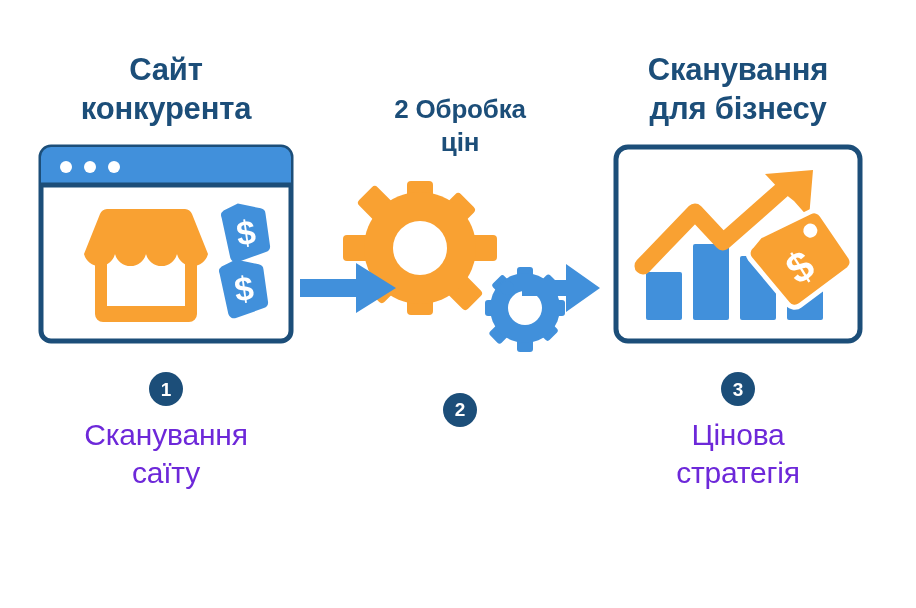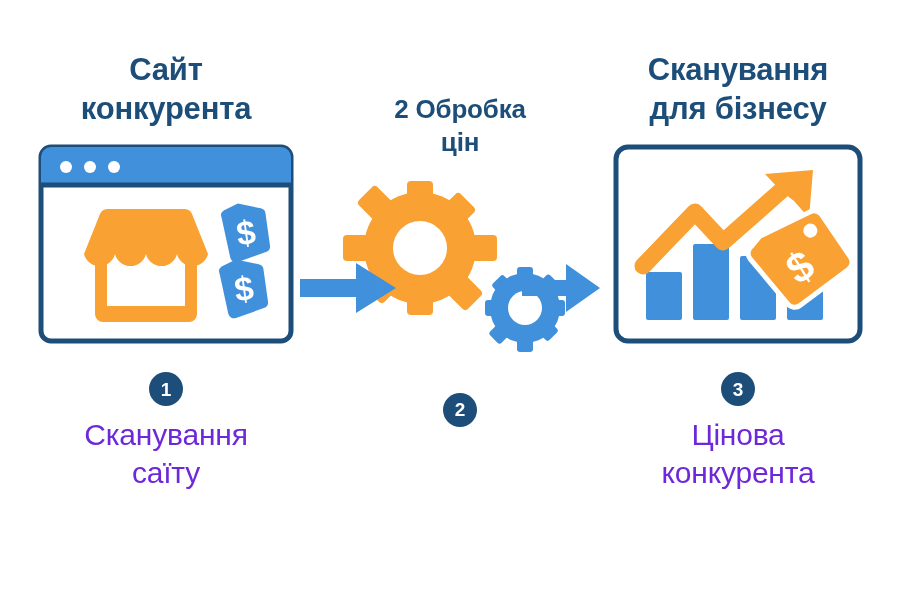--- a/index.html
+++ b/index.html
@@ -228,21 +228,21 @@
                    L20 80 a9 9 0 0 1 -10 -8 L2 14 a9 9 0 0 1 8 -10 z" fill="#F9A132" stroke="#FFFFFF" stroke-width="5"></path>
           <circle cx="68" cy="22" r="7" fill="#FFFFFF"></circle>
           <text x="40" y="62" font-family="'Liberation Sans', sans-serif" font-size="42" font-weight="bold" fill="#FFFFFF" text-anchor="middle">$</text>
         </g>
       </svg>
     </div>
 
     <div class="badge badge-3">3</div>
 
     <div class="caption">Цінова
-конкурента</div>
+стратегія</div>
   </div>
 
   <div class="connector conn-1">
     <svg viewBox="0 0 96 60" xmlns="http://www.w3.org/2000/svg">
       <path d="M0 21 h56 v-16 l40 25 l-40 25 v-16 h-56 z" fill="#4190DB"></path>
     </svg>
   </div>
 
   <div class="connector conn-2">
     <svg viewBox="0 0 100 60" xmlns="http://www.w3.org/2000/svg">

